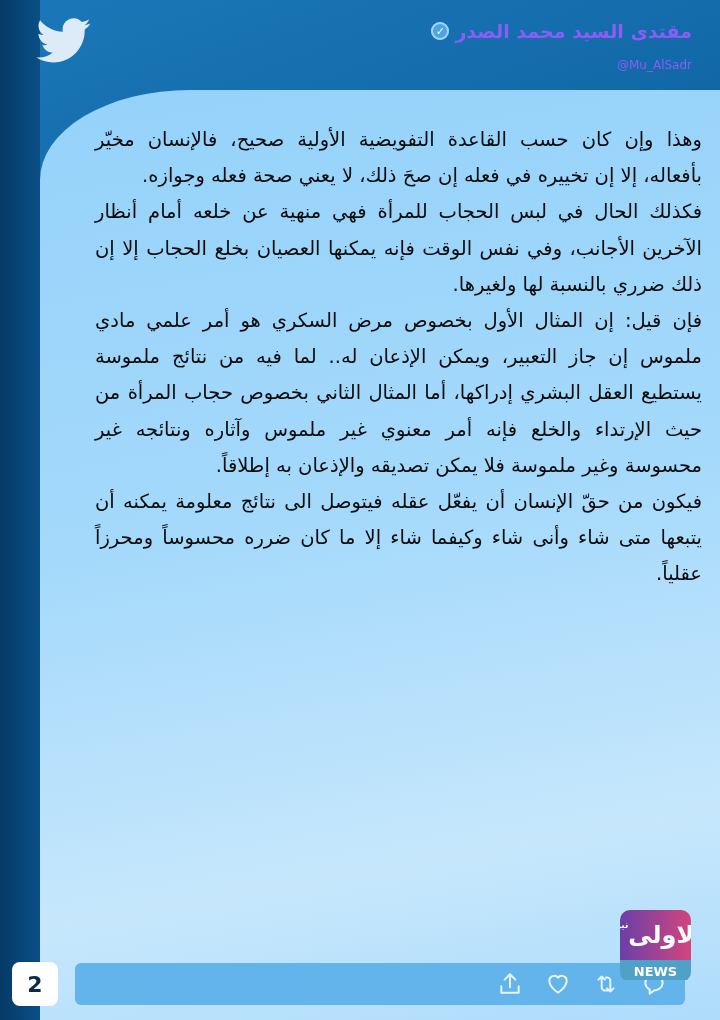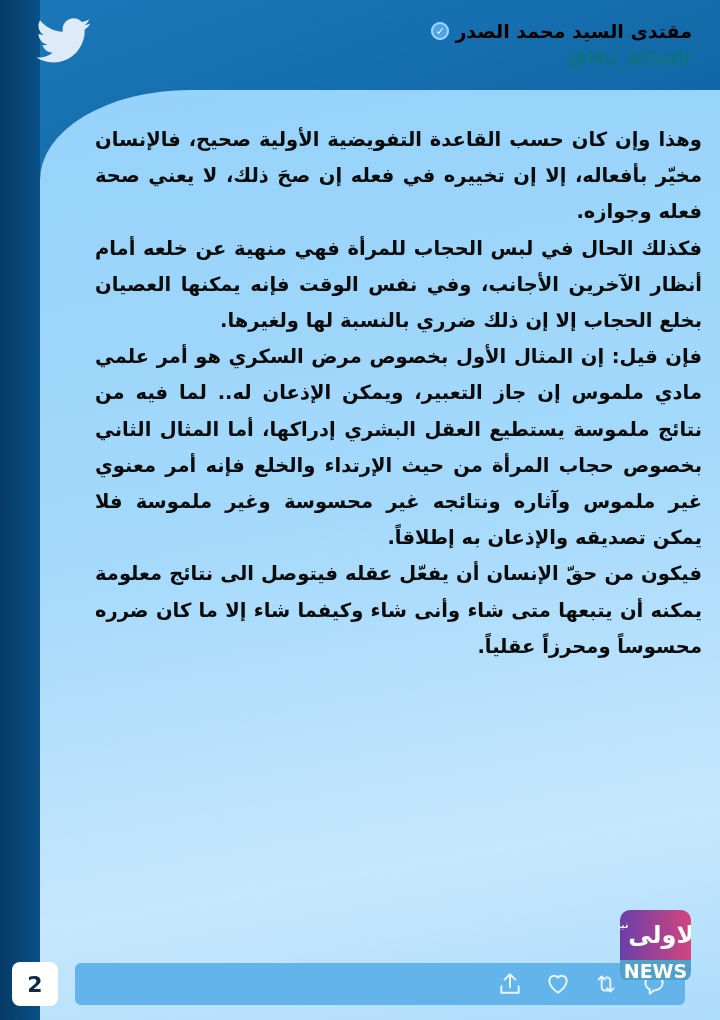--- a/index.html
+++ b/index.html
@@ -12,36 +12,36 @@
     position: absolute; left: 0; top: 0; width: 40px; height: 1020px;
     background: linear-gradient(90deg, #053a66, #0a4f86);
   }
   .bird {
     position: absolute; left: 36px; top: 18px; width: 56px; height: 46px;
   }
   .header {
     position: absolute; right: 28px; top: 20px; text-align: right; direction: rtl;
   }
   .name-row { display: flex; align-items: center; gap: 6px; }
-  .name { color: #000000; font-weight: bold; font-size: 19px; }
+  .name { color: #8b5cf6; font-weight: bold; font-size: 19px; }
   .verified {
     width: 18px; height: 18px; border-radius: 50%; background: #4da3ea;
     display: inline-flex; align-items: center; justify-content: center;
     color: #fff; font-size: 11px; font-weight: bold; box-shadow: 0 0 0 2px #a9d4f7 inset;
   }
-  .handle { color: #0f766e; font-size: 20px; margin-top: 4px; direction: ltr; text-align: right; }
+  .handle { color: #8b5cf6; font-size: 12px; margin-top: 16px; direction: ltr; text-align: right; }
   .card {
     position: absolute; left: 40px; top: 90px; width: 680px; height: 930px;
     background: linear-gradient(170deg, #95d2fa 0%, #a4d9fb 45%, #c6e7fc 80%, #aedcfb 100%);
     border-top-left-radius: 150px 90px;
   }
   .tweet-text {
     position: absolute; left: 95px; right: 18px; top: 122px;
     direction: rtl; text-align: justify; text-align-last: right;
-    color: #0b0b0b; font-weight: bold; font-size: 19.5px; line-height: 36.2px;
+    color: #0b0b0b; font-weight: normal; font-size: 19.5px; line-height: 36.2px;
     font-family: "DejaVu Sans", sans-serif;
   }
   .tweet-text p { margin: 0; }
   .action-bar {
     position: absolute; left: 75px; width: 610px; top: 963px; height: 42px;
     background: #62b4ea; border-radius: 6px;
   }
   .actions {
     position: absolute; right: 18px; top: 8px; display: flex; gap: 22px; align-items: center;
   }
@@ -56,21 +56,21 @@
     position: absolute; left: 620px; top: 910px; width: 71px; height: 70px;
     border-radius: 10px 10px 0 0; overflow: hidden;
   }
   .logo-top {
     height: 50px; background: linear-gradient(90deg, #6a3fa8, #d2457f);
     color: #fff; font-weight: bold; font-size: 24px; display: flex; align-items: center;
     justify-content: center; direction: rtl;
   }
   .logo-top small { font-size: 9px; margin-left: 2px; align-self: flex-start; margin-top: 10px; }
   .logo-bottom {
-    height: 22px; background: #4fa1c7; color: #fff; font-weight: bold; font-size: 19px;
+    height: 22px; background: #4fa1c7; color: #fff; font-weight: bold; font-size: 13px;
     display: flex; align-items: center; justify-content: center; border-radius: 0 0 10px 10px;
   }
 </style>
 </head>
 <body>
 
 <div class="bg-strip"></div>
 
 <div class="bird">
   <svg viewBox="0 0 24 20" width="56" height="46">

